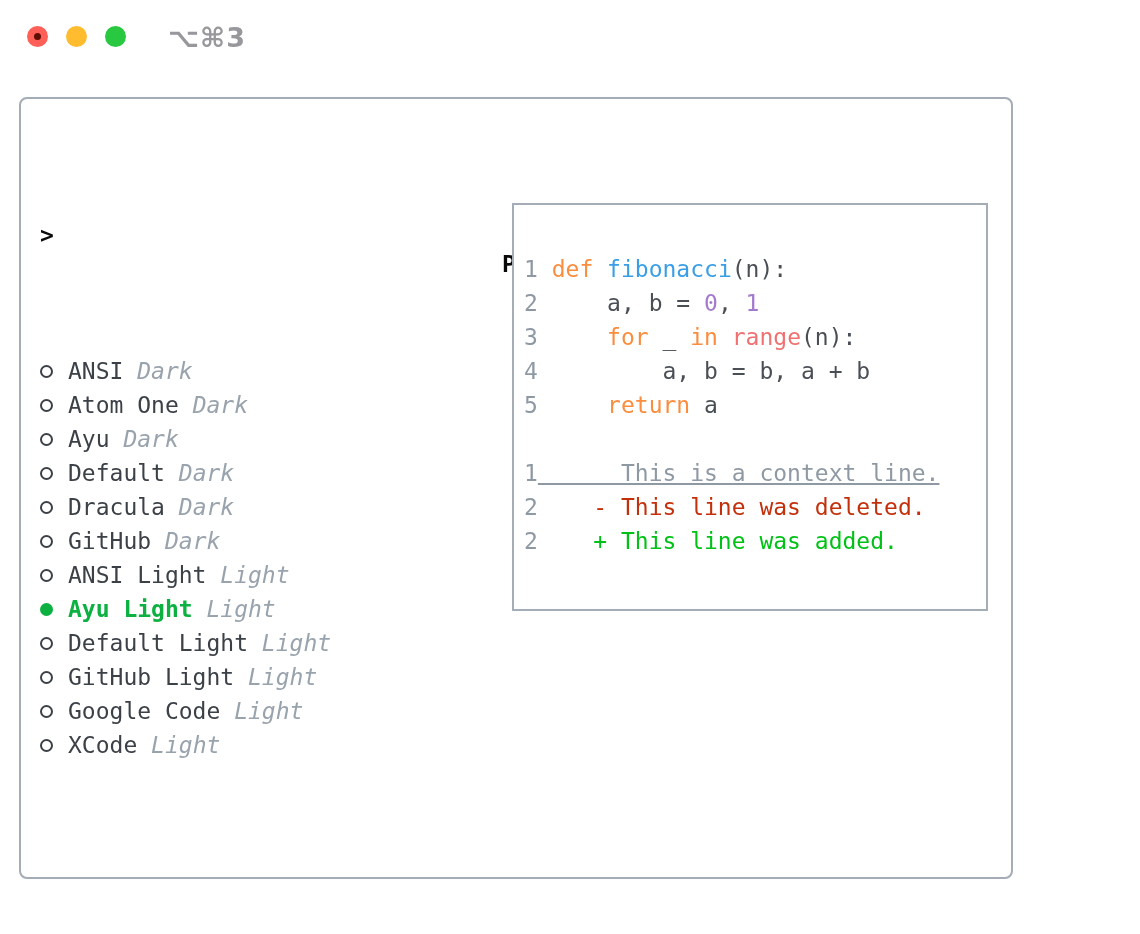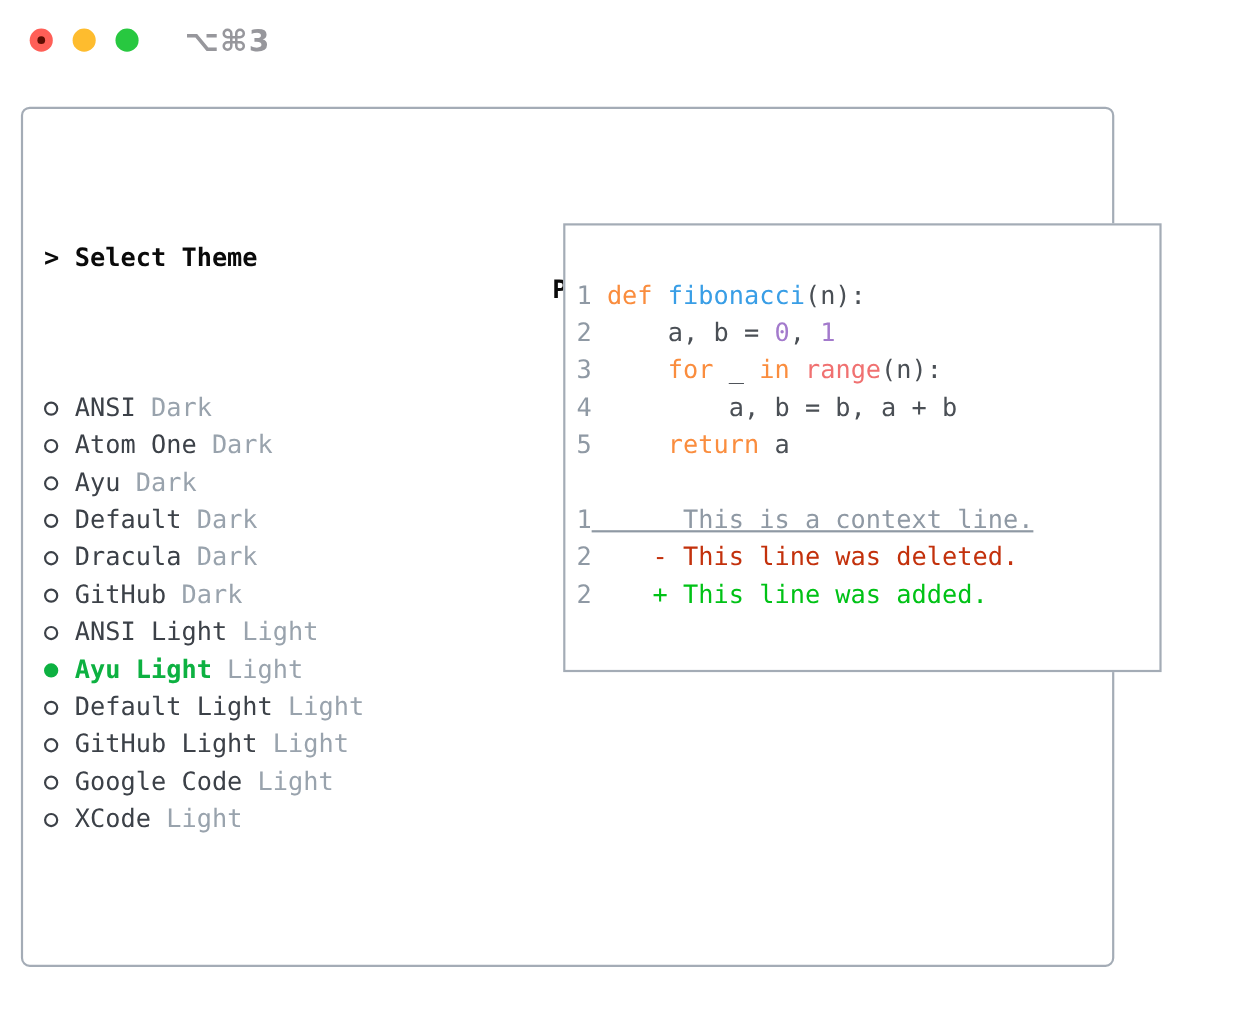--- a/index.html
+++ b/index.html
@@ -54,28 +54,28 @@
     font-size:23px;line-height:34px;white-space:pre;color:var(--name_dark);
   }
   .row{height:34px;display:flex;align-items:center;}
   .marker{display:inline-flex;width:28px;align-items:center;flex:none;}
   .circle{width:13px;height:13px;border:2px solid var(--name_dark);border-radius:50%;display:inline-block;}
   .circle.sel{background:var(--accent_green);border-color:var(--accent_green);}
   .caret{font-weight:bold;color:var(--black);}
   .hdr{font-weight:bold;color:var(--black);}
   .iname{color:var(--name_dark);}
   .iname.sel{color:var(--accent_green);font-weight:bold;}
-  .variant{color:var(--muted_gray);}
+  .variant{color:var(--muted_gray);font-style:italic;}
   
   .preview-label{
     position:absolute;left:481px;top:148px;height:34px;display:flex;align-items:center;
     font-size:23px;font-weight:bold;color:var(--black);
   }
   .preview-box{
-    position:absolute;left:491px;top:104px;width:544px;height:408px;
+    position:absolute;left:491px;top:104px;width:476px;height:408px;
     border:2px solid var(--border_gray);background:#fff;
   }
   .code{
     position:absolute;left:10px;top:47px;
     font-size:23px;line-height:34px;white-space:pre;
   }
   .code .row{display:block;}
   .lnum{color:var(--linenum_gray);}
   .tok-plain{color:#4a4f55;}
   .tok-keyword{color:var(--keyword_orange);}
@@ -95,21 +95,21 @@
     <div class="dot yellow"></div>
     <div class="dot green"></div>
   </div>
   <div class="win-title">⌥⌘3</div>
 </div>
 
 <div class="main-box">
 
   <div class="left-col">
     <div class="row">
-      <span class="marker"><span class="caret">&gt;</span></span><span class="hdr">Select Theme</span>
+      <span class="marker"><span class="caret">&gt;</span></span>
     </div>
 
     <div id="theme-list"><div class="row"><span class="marker"><span class="circle"></span></span><span class="iname">ANSI</span><span class="variant"> Dark</span></div><div class="row"><span class="marker"><span class="circle"></span></span><span class="iname">Atom One</span><span class="variant"> Dark</span></div><div class="row"><span class="marker"><span class="circle"></span></span><span class="iname">Ayu</span><span class="variant"> Dark</span></div><div class="row"><span class="marker"><span class="circle"></span></span><span class="iname">Default</span><span class="variant"> Dark</span></div><div class="row"><span class="marker"><span class="circle"></span></span><span class="iname">Dracula</span><span class="variant"> Dark</span></div><div class="row"><span class="marker"><span class="circle"></span></span><span class="iname">GitHub</span><span class="variant"> Dark</span></div><div class="row"><span class="marker"><span class="circle"></span></span><span class="iname">ANSI Light</span><span class="variant"> Light</span></div><div class="row"><span class="marker"><span class="circle sel"></span></span><span class="iname sel">Ayu Light</span><span class="variant"> Light</span></div><div class="row"><span class="marker"><span class="circle"></span></span><span class="iname">Default Light</span><span class="variant"> Light</span></div><div class="row"><span class="marker"><span class="circle"></span></span><span class="iname">GitHub Light</span><span class="variant"> Light</span></div><div class="row"><span class="marker"><span class="circle"></span></span><span class="iname">Google Code</span><span class="variant"> Light</span></div><div class="row"><span class="marker"><span class="circle"></span></span><span class="iname">XCode</span><span class="variant"> Light</span></div></div>
 
     <div class="row"></div>
 
     
 
     
 

